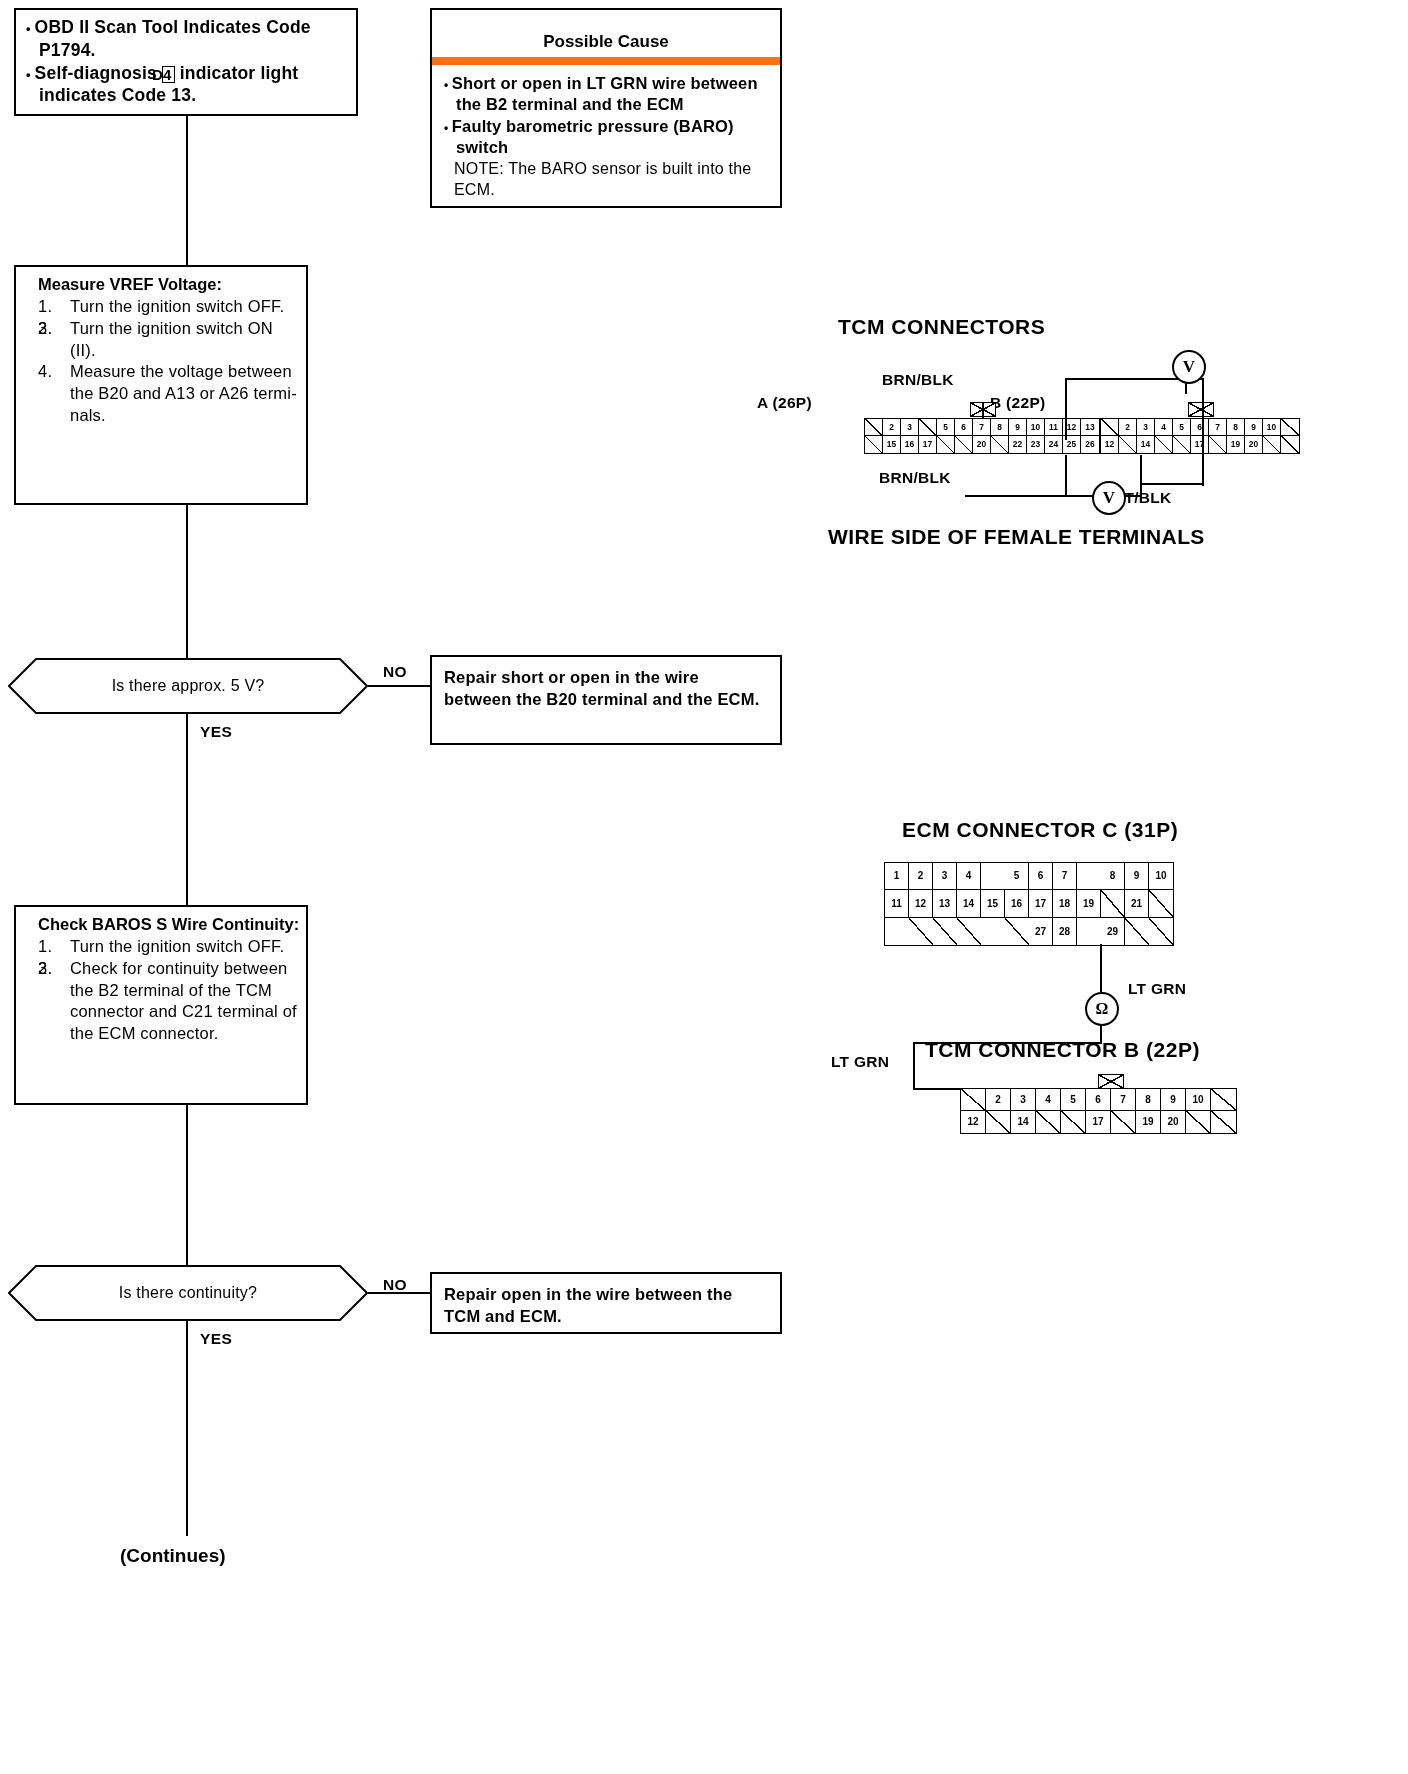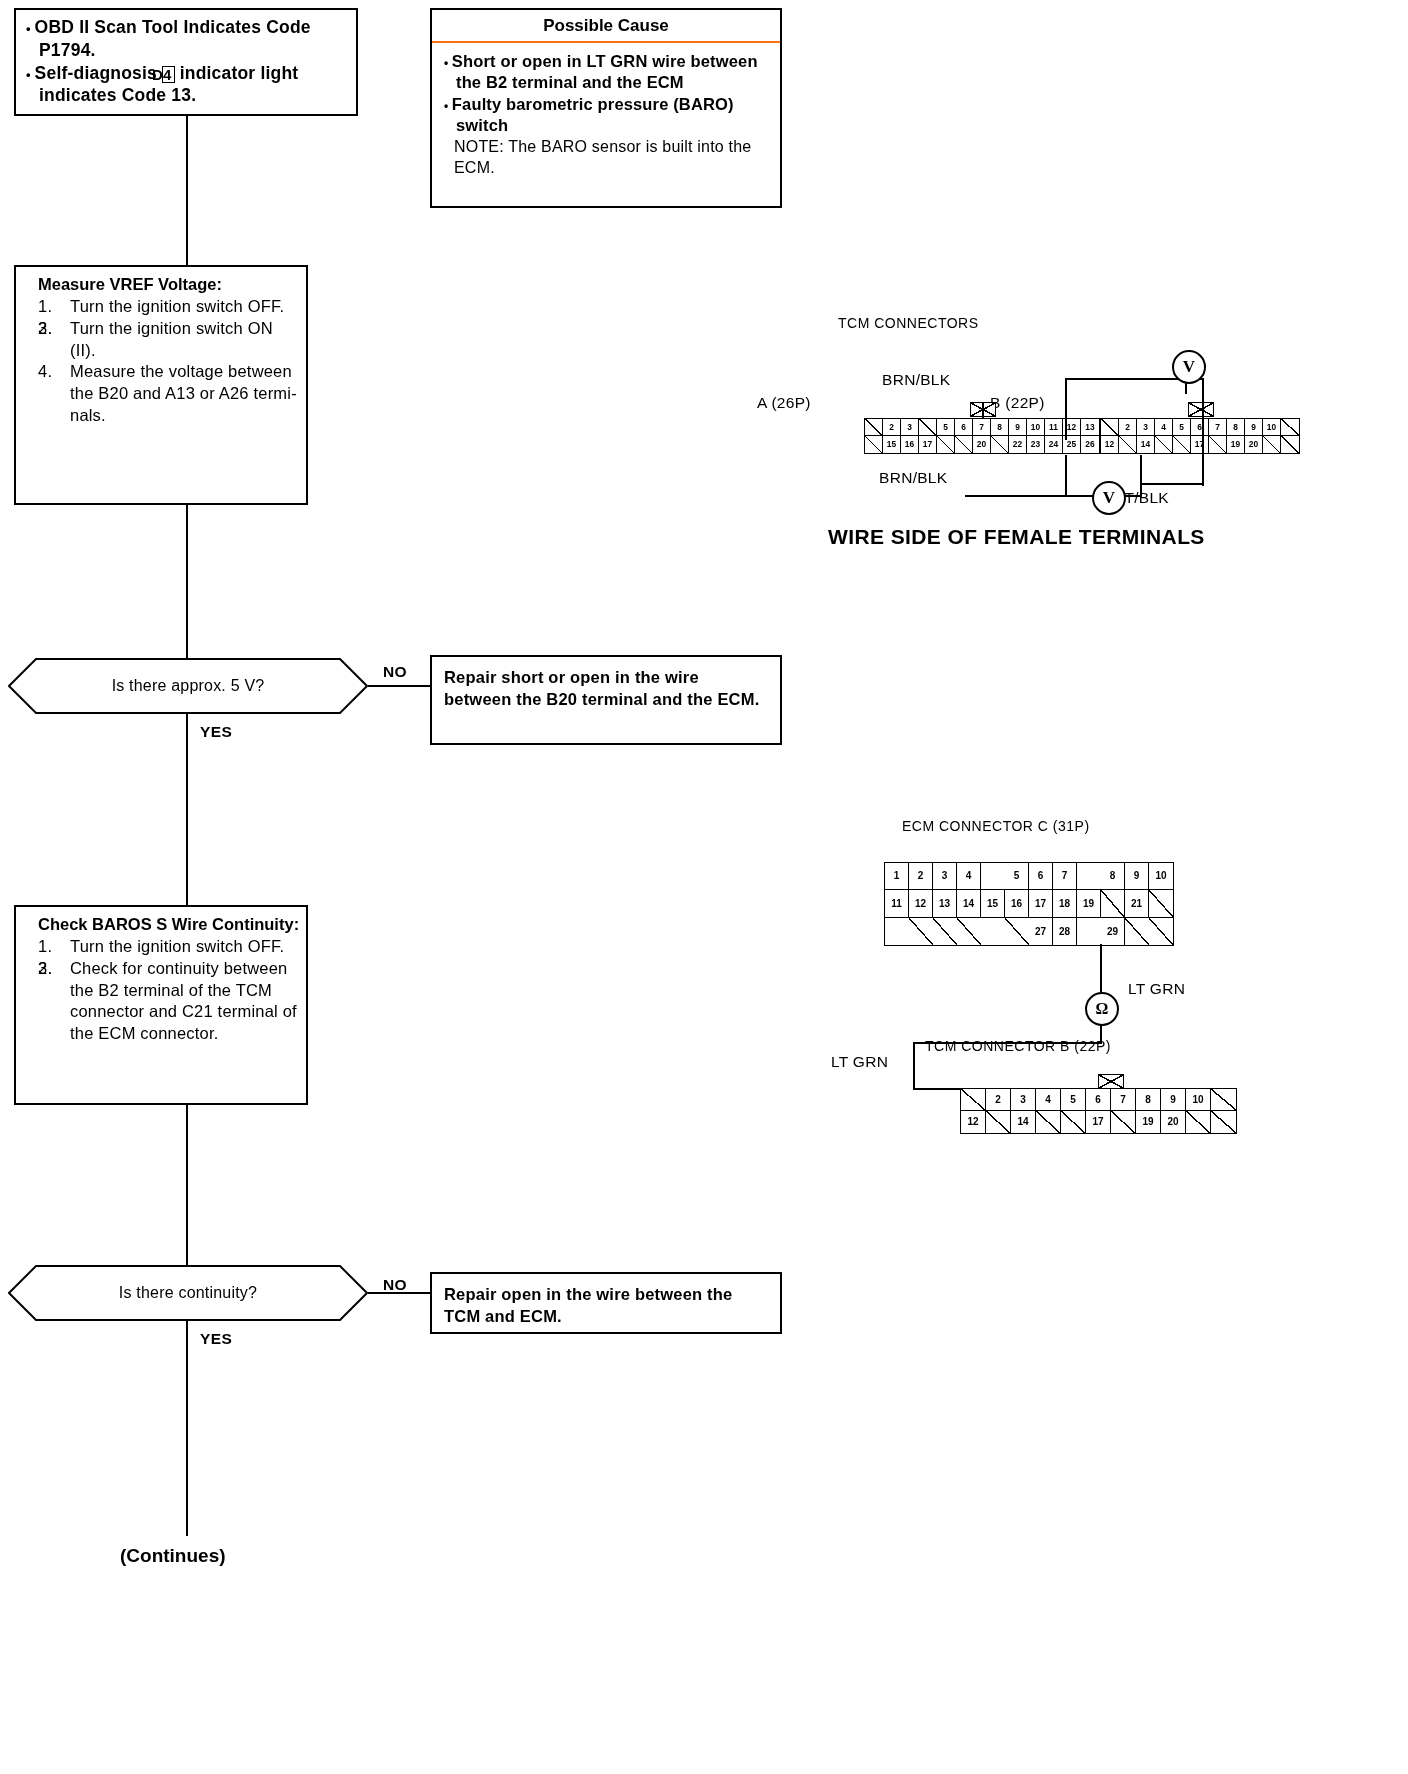--- a/index.html
+++ b/index.html
@@ -22,21 +22,21 @@
   #symptom-box li::before{content:"• ";font-size:13px;}
   .dbox{
     display:inline-block;border:1.5px solid #000;padding:0 2px;
     font-size:15px;line-height:1.05;vertical-align:-1px;
   }
 
   
   #cause-box{left:430px;top:8px;width:352px;height:200px;}
   #cause-title{
     text-align:center;font-weight:bold;font-size:17px;
-    padding:6px 0 5px;border-bottom:2px solid #f97316;
+    padding:6px 0 5px;border-bottom:8px solid #f97316;margin-top:16px;
   }
   #cause-list{margin:0;padding:8px 10px 0 12px;list-style:none;}
   #cause-list li{
     font-size:16.5px;font-weight:bold;line-height:1.30;
     text-indent:-12px;padding-left:12px;letter-spacing:.15px;
   }
   #cause-list li::before{content:"• ";font-size:12px;}
   #cause-note{
     font-size:16px;font-weight:normal;line-height:1.30;
     padding:0 10px 0 22px;letter-spacing:.2px;
@@ -79,27 +79,27 @@
   #no1{left:383px;top:663px;}
   #yes1{left:200px;top:723px;}
   #no2{left:383px;top:1276px;}
   #yes2{left:200px;top:1330px;}
   #continues{left:120px;top:1545px;font-weight:bold;font-size:19px;}
 
   
   .ln{background:#000;position:absolute;}
 
   
-  .wtitle{font-weight:normal;font-size:14px;letter-spacing:.5px;}
+  .wtitle{font-weight:bold;font-size:21px;letter-spacing:.5px;}
   #tcm-title{left:838px;top:315px;}
   #wireside{left:828px;top:525px;font-weight:bold;font-size:21px;letter-spacing:.4px;}
   #ecm-title{left:902px;top:818px;}
   #tcmB-title{left:925px;top:1038px;}
 
-  .wlab{font-weight:normal;font-size:15.5px;letter-spacing:.3px;}
+  .wlab{font-weight:bold;font-size:15.5px;letter-spacing:.3px;}
   #lab-a26{left:757px;top:394px;}
   #lab-b22{left:990px;top:394px;}
   #lab-brn1{left:882px;top:371px;}
   #lab-brn2{left:879px;top:469px;}
   #lab-wht{left:1098px;top:489px;}
   #lab-ltgrn1{left:1128px;top:980px;}
   #lab-ltgrn2{left:831px;top:1053px;}
 
   
   .pins{position:absolute;border:1.6px solid #000;background:#fff;}

